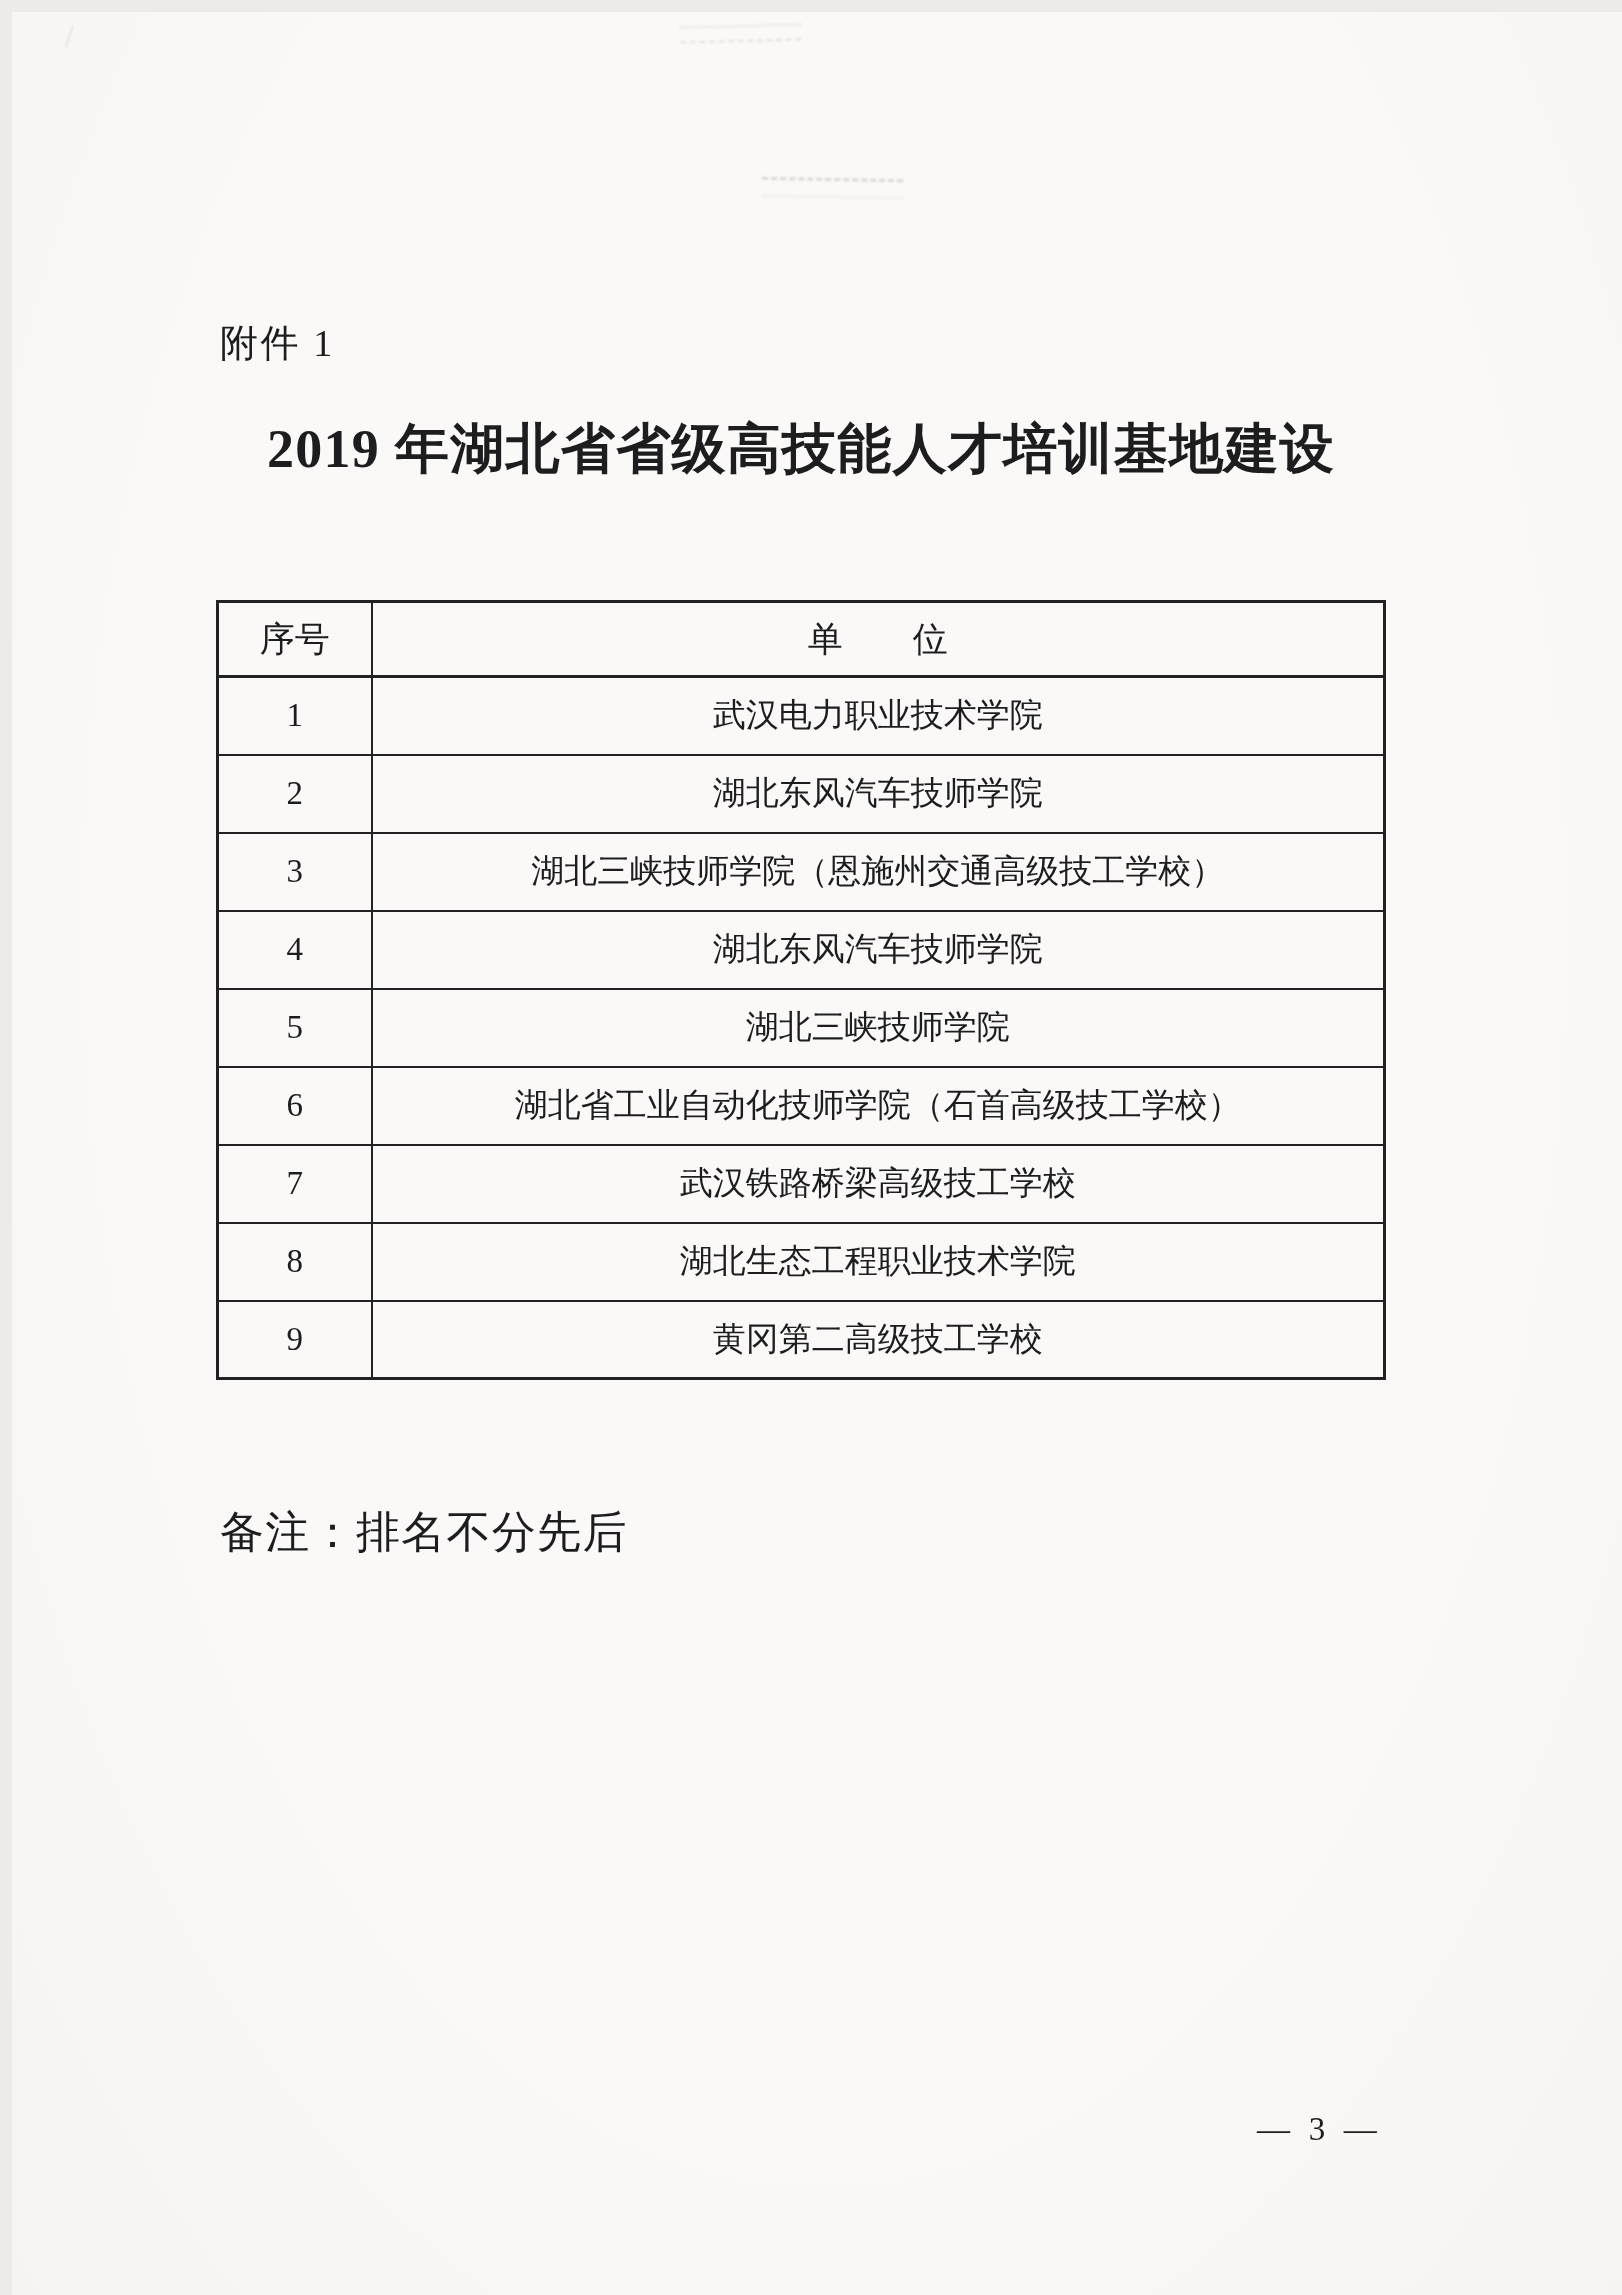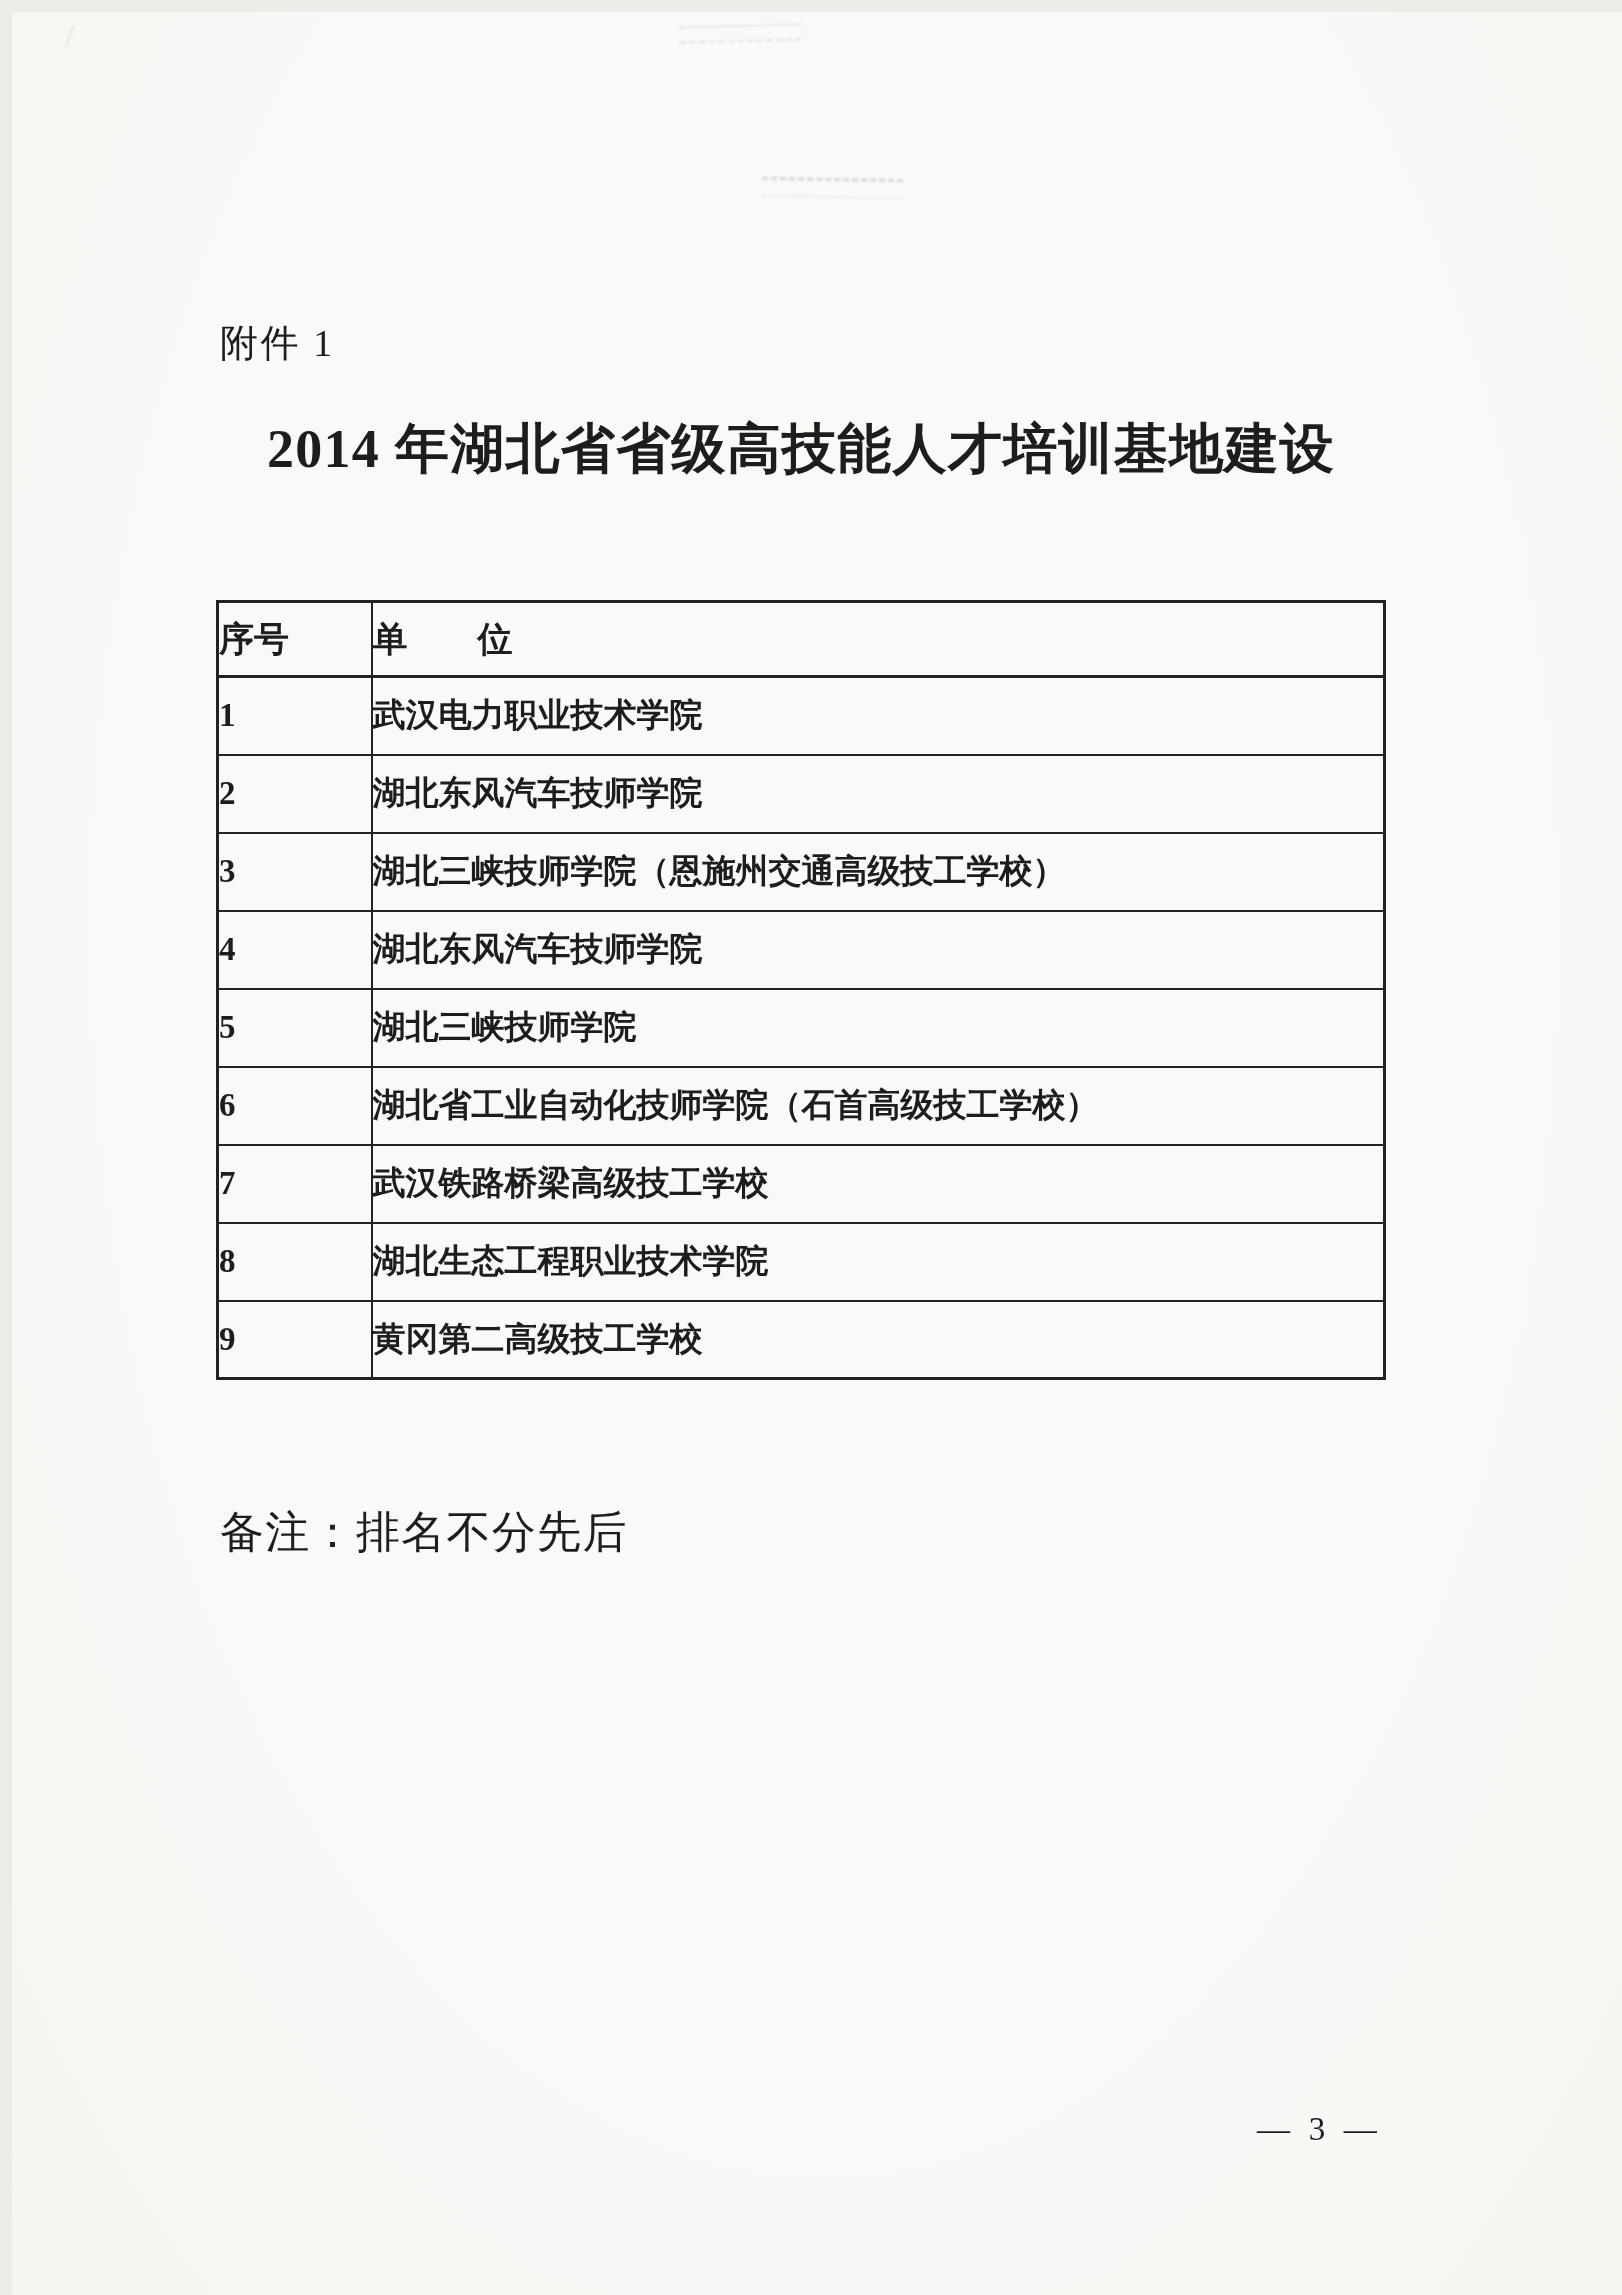--- a/index.html
+++ b/index.html
@@ -49,23 +49,23 @@
     left: 200px; top: 584px;
     width: 1170px;
     border-collapse: collapse;
     table-layout: fixed;
   }
   table.units, table.units th, table.units td {
     border: 2px solid #222224;
   }
   table.units { border-width: 3.3px; }
   table.units th, table.units td {
-    text-align: left;
+    text-align: center;
     vertical-align: middle;
-    font-weight: bold;
+    font-weight: normal;
     font-size: 33px;
     padding: 0;
   }
   table.units col.c-no { width: 154px; }
   table.units tr.head-row { height: 75px; }
   table.units tr.head-row th { border-bottom-width: 3.3px; font-size: 35px; }
   table.units tr.data-row { height: 78px; }
   td.cell-no { font-size: 32px; }
 
   .note {
@@ -90,21 +90,21 @@
 
 <div class="page">
 
   <div class="artifact artifact-1"></div>
   <div class="artifact artifact-2"></div>
   <div class="artifact artifact-3"></div>
 
   <div class="attachment">附件 1</div>
 
   <div class="title">
-    <div>2014 年湖北省省级高技能人才培训基地建设</div>
+    <div>2019 年湖北省省级高技能人才培训基地建设</div>
   </div>
 
   <table class="units">
     <colgroup>
       <col class="c-no">
       <col class="c-unit">
     </colgroup>
     <tbody>
         <tr class="head-row">
       <th>序号</th>

